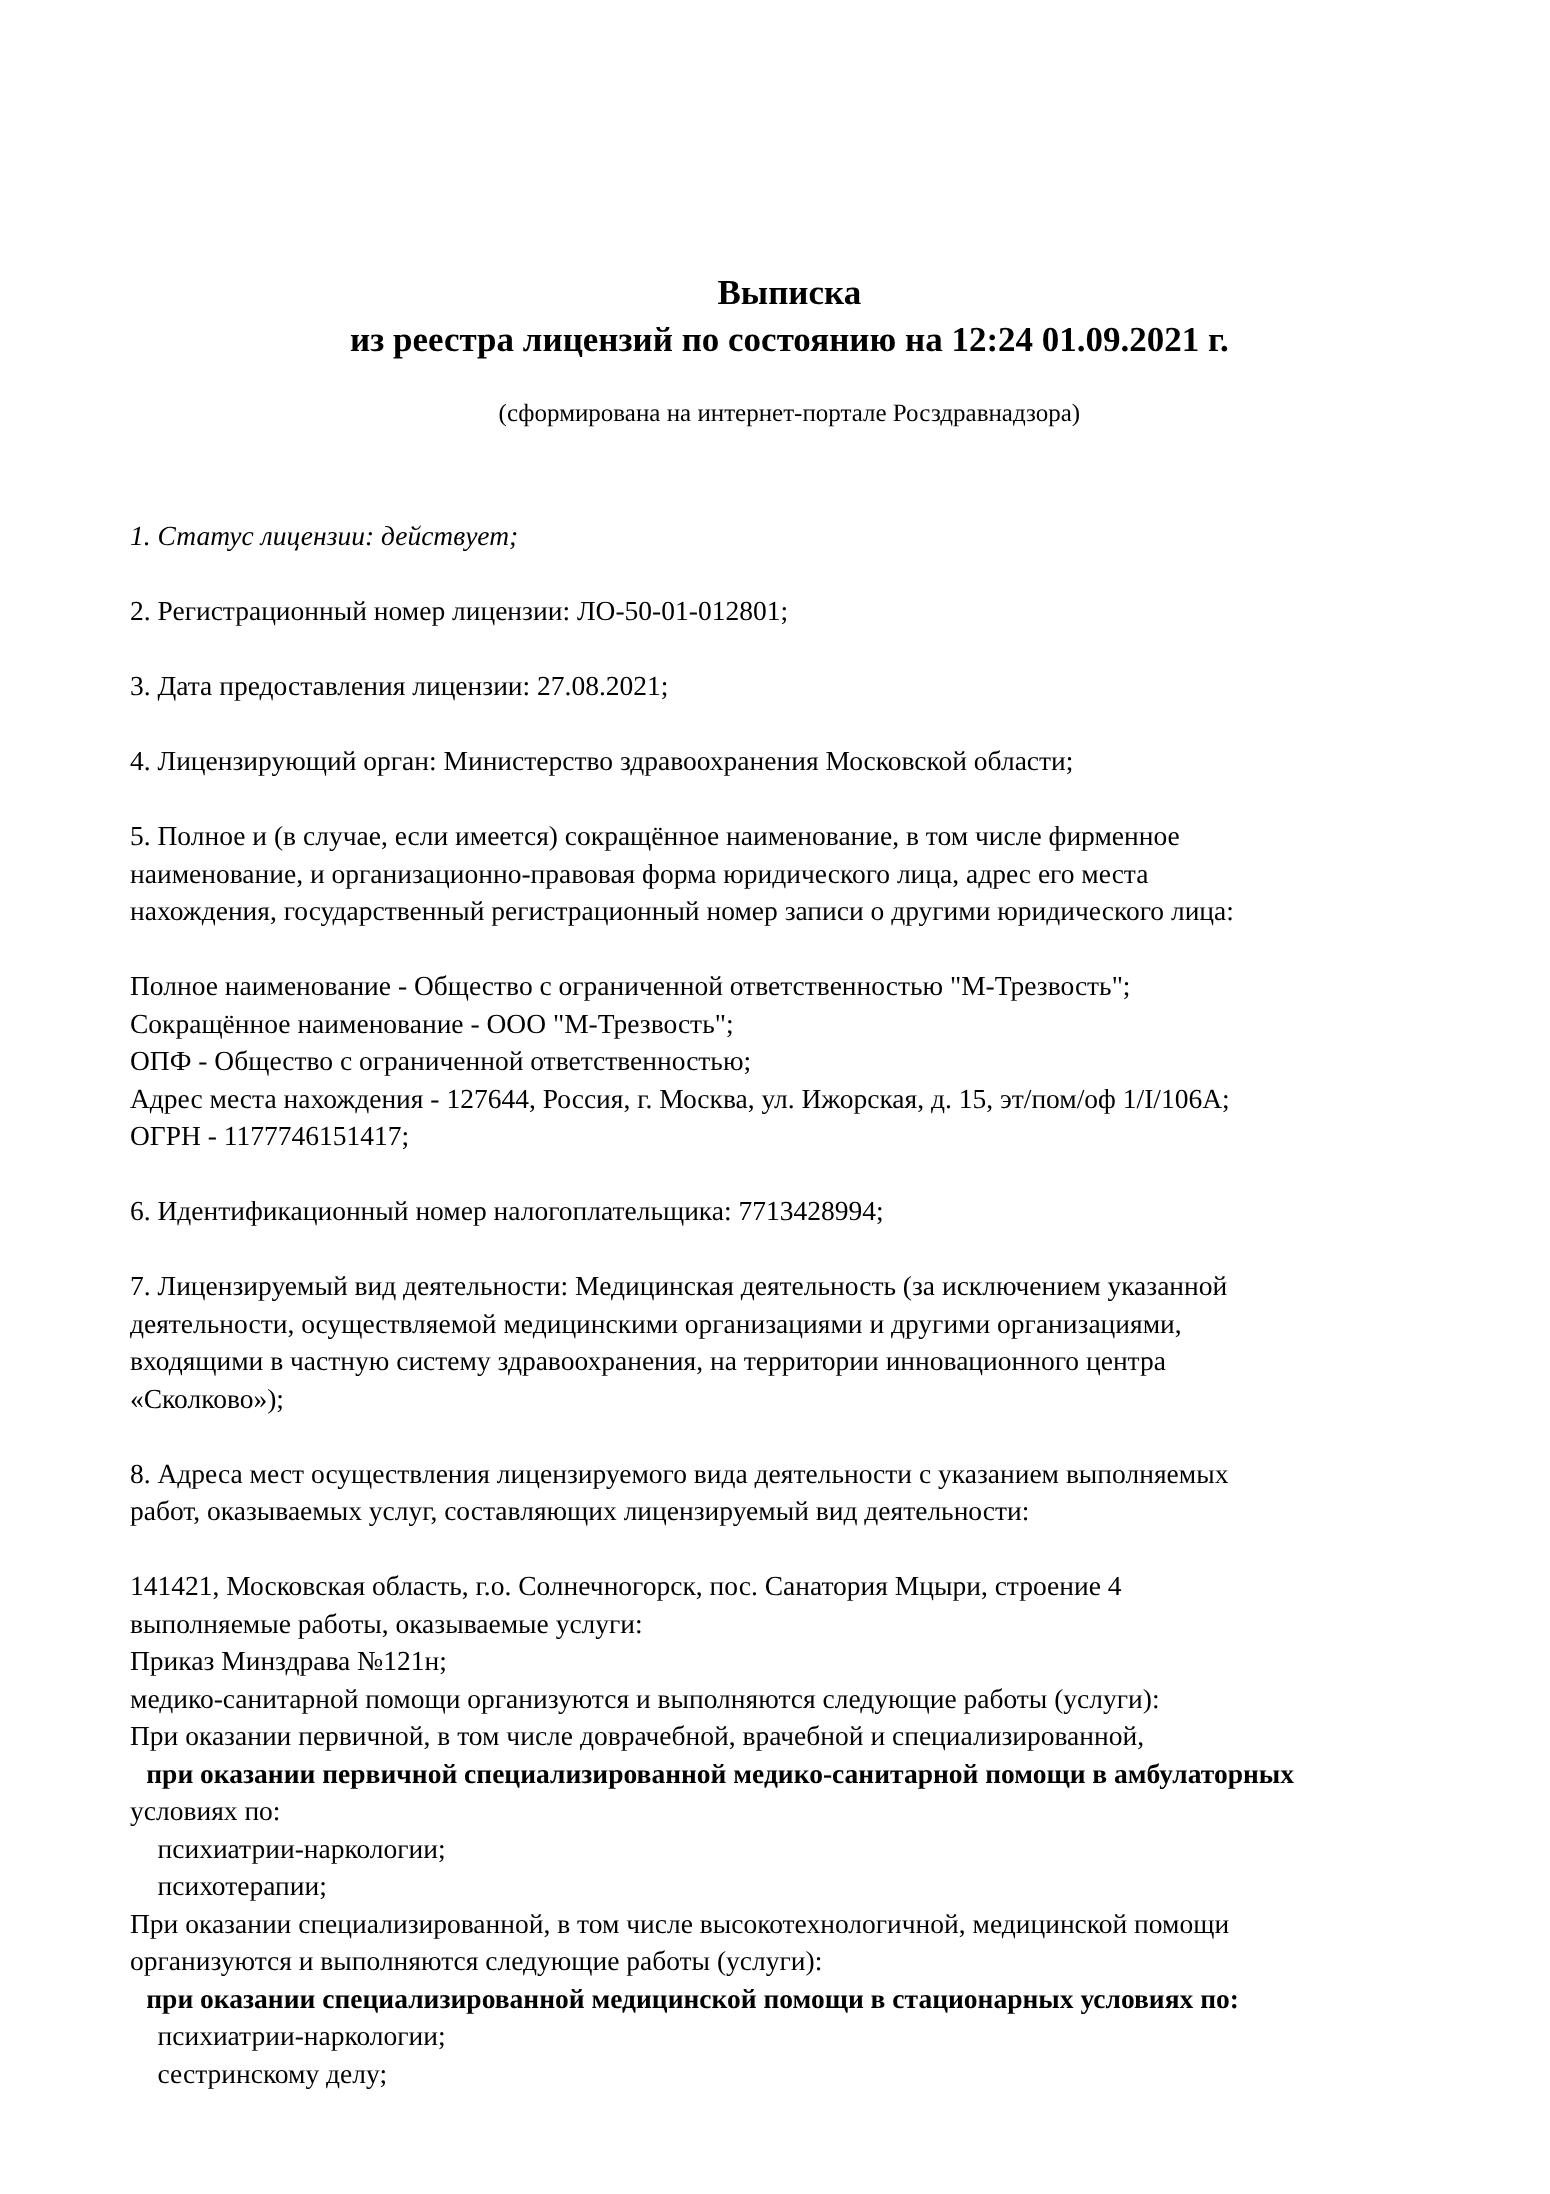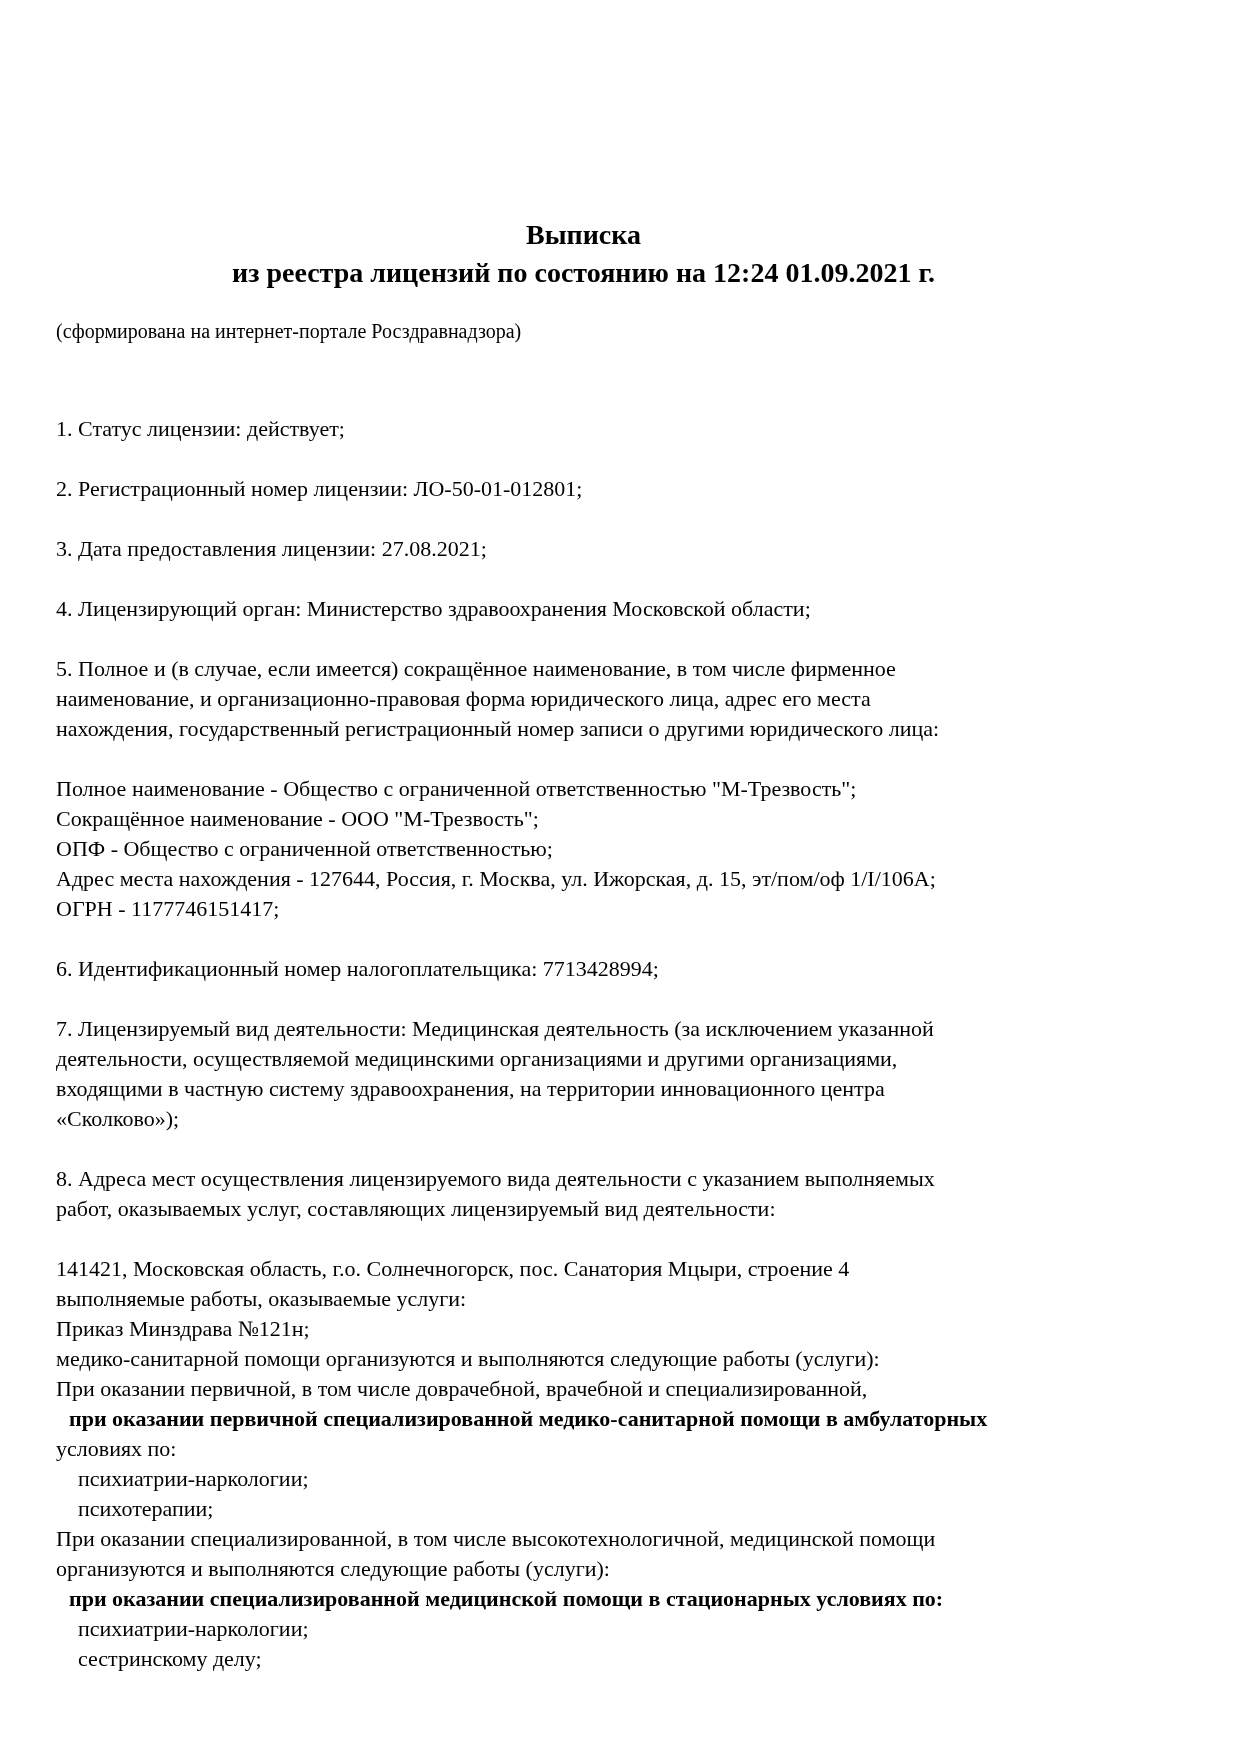--- a/index.html
+++ b/index.html
@@ -10,45 +10,46 @@
   .page {
     position: relative;
     width: 1240px;
     height: 1755px;
     background: #ffffff;
     color: #000000;
     font-family: "Liberation Serif", "DejaVu Serif", serif;
     overflow: hidden;
   }
   .content {
-    margin-left: 56px;
+    margin-left: 104px;
     width: 1055px;
     padding-top: 216px;
   }
   .doc-title {
     text-align: center;
     font-weight: bold;
     font-size: 28px;
     line-height: 38px;
   }
   .doc-note {
     margin-top: 24px;
-    text-align: left;
+    text-align: center;
     font-size: 20px;
     line-height: 30px;
   }
   .blocks {
     font-size: 22px;
     line-height: 30px;
   }
   .block {
     margin-top: 30px;
   }
   .block.first {
     margin-top: 68px;
+    font-style: italic;
   }
   .line {
     white-space: normal;
   }
   .line.indent-0 { padding-left: 0; }
   .line.indent-1 { padding-left: 13px; font-weight: bold; }
   .line.indent-2 { padding-left: 22px; }
 </style>
 </head>
 <body>

